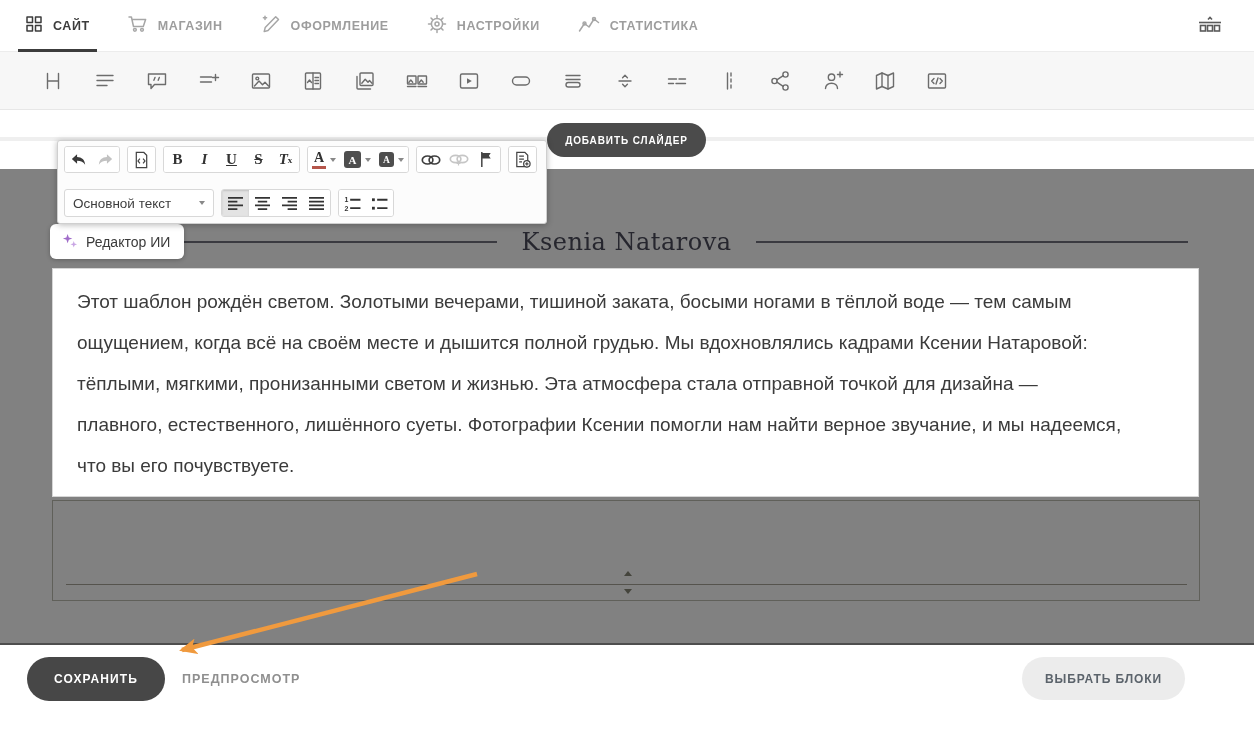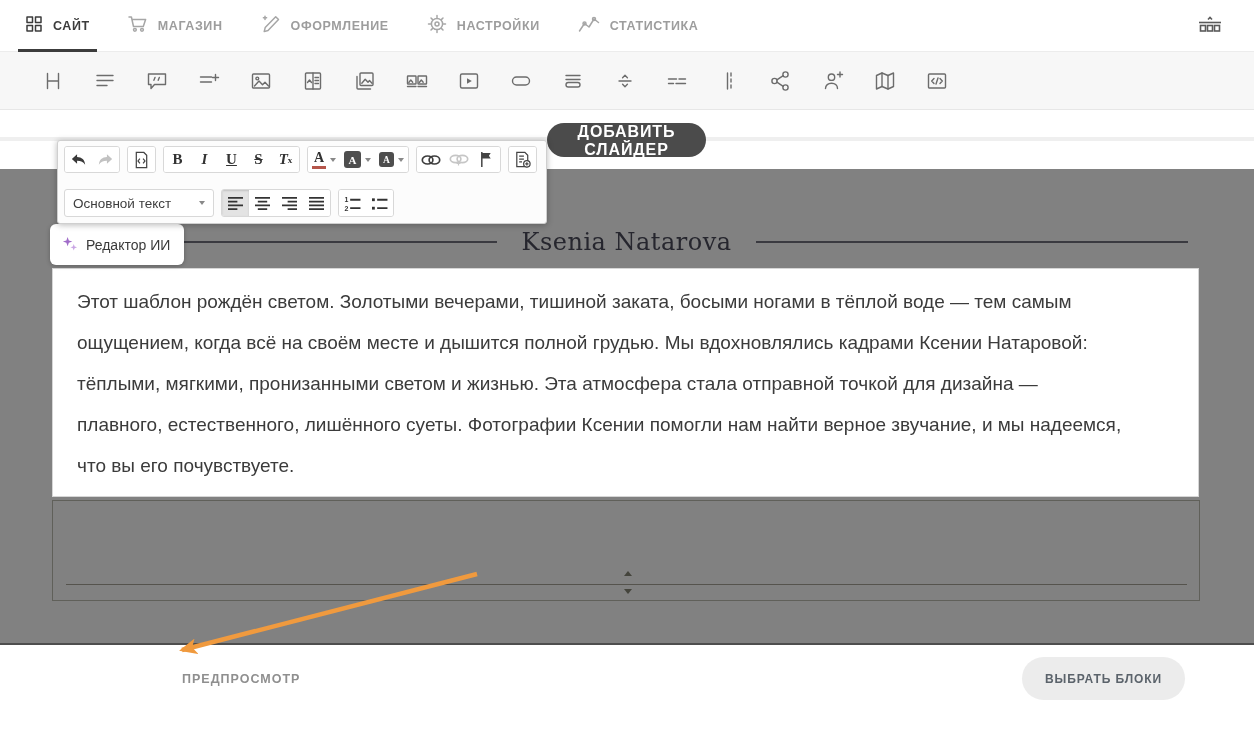--- a/index.html
+++ b/index.html
@@ -22,21 +22,21 @@
   
   .block-toolbar{position:absolute;top:52px;left:0;right:0;height:58px;background:#f7f7f7;border-bottom:1px solid #e7e7e7;display:flex;align-items:center;padding-left:41px;gap:28px;z-index:9}
   .blk{width:24px;height:24px;background:none;border:none;color:#6c6c6c;cursor:pointer;flex:0 0 auto;padding:0}
   .blk svg{width:24px;height:24px;display:block;stroke:currentColor;fill:none;stroke-width:1.4;stroke-linecap:round;stroke-linejoin:round}
 
   
   .canvas{position:absolute;top:110px;left:0;right:0;height:535px;background:#fff}
   .page-strip{position:absolute;top:27px;left:0;right:0;height:4px;background:#efefef}
   .dim{position:absolute;top:59px;left:0;right:0;bottom:0;background:#818181;border-bottom:2px solid #4e4e4e}
 
-  .add-slider{position:absolute;left:547px;top:13px;width:159px;height:34px;border-radius:17px;background:#4b4b4b;border:none;color:#fff;font-weight:bold;font-size:16px;letter-spacing:.9px;cursor:pointer;z-index:5;font-family:"Liberation Sans",sans-serif}
+  .add-slider{position:absolute;left:547px;top:13px;width:159px;height:34px;border-radius:17px;background:#4b4b4b;border:none;color:#fff;font-weight:bold;font-size:10px;letter-spacing:.9px;cursor:pointer;z-index:5;font-family:"Liberation Sans",sans-serif}
 
   
   .ck{position:absolute;left:57px;top:30px;width:490px;background:#fcfcfc;border:1px solid #cfcfcf;border-radius:3px;box-shadow:0 1px 6px rgba(0,0,0,.28);padding:5px 6px 6px;z-index:6}
   .ck-row{display:flex;align-items:center;gap:7px}
   .ck-row+.ck-row{margin-top:16px}
   .grp{display:flex;align-items:stretch;border:1px solid #d8d8d8;border-radius:3px;background:#fff;height:27px;overflow:hidden}
   .ck-row2 .grp{height:28px}
   .cbtn{display:flex;align-items:center;justify-content:center;min-width:27px;padding:0 4px;background:#fff;border:none;cursor:pointer;color:#333;font-family:"Liberation Serif",serif;font-weight:bold;font-size:15px}
   .cbtn.active{background:#e3e3e3;box-shadow:inset 0 1px 2px rgba(0,0,0,.15)}
   .cbtn svg{display:block}
@@ -48,21 +48,21 @@
   .color-a{display:flex;flex-direction:column;align-items:center;line-height:1;font-family:"Liberation Serif",serif;font-weight:bold;font-size:14px;color:#333}
   .color-a .bar{width:14px;height:3px;background:#b5554a;margin-top:1px}
   .abox{width:17px;height:17px;border-radius:3px;background:#4e4e4e;color:#fff;font-size:11px;display:flex;align-items:center;justify-content:center;font-weight:bold;font-family:"Liberation Serif",serif}
   .abox.small{width:15px;height:15px;font-size:9.5px}
   .caret{width:0;height:0;border-left:3.5px solid transparent;border-right:3.5px solid transparent;border-top:4px solid #888;margin-left:4px}
   .sel{display:flex;align-items:center;justify-content:space-between;border:1px solid #d8d8d8;border-radius:3px;background:#fff;height:28px;padding:0 8px;font-size:13.5px;color:#3e3e3e;cursor:pointer;font-family:"Liberation Sans",sans-serif}
   .sel.fmt{width:150px}
   .sel.size{width:134px}
 
   
-  .ai-editor{position:absolute;left:50px;top:114px;height:41px;padding:0 14px 0 11px;border-radius:6px;background:#fff;border:none;box-shadow:0 1px 4px rgba(0,0,0,.25);display:flex;align-items:center;gap:8px;cursor:pointer;z-index:4;font-size:14px;color:#3a3a3a;font-family:"Liberation Sans",sans-serif}
+  .ai-editor{position:absolute;left:50px;top:114px;height:35px;padding:0 14px 0 11px;border-radius:6px;background:#fff;border:none;box-shadow:0 1px 4px rgba(0,0,0,.25);display:flex;align-items:center;gap:8px;cursor:pointer;z-index:4;font-size:14px;color:#3a3a3a;font-family:"Liberation Sans",sans-serif}
 
   
   .section-title{position:absolute;left:65px;width:1123px;top:116px;height:32px;display:flex;align-items:center;z-index:2}
   .rule{flex:1;height:2px;background:#3a3a40}
   .section-title h2{font-family:"DejaVu Serif","Liberation Serif",serif;font-weight:normal;font-size:24px;letter-spacing:.5px;color:#26262e;margin:0 24px;white-space:nowrap}
 
   
   .text-block{position:absolute;left:52px;top:158px;width:1147px;height:229px;background:#fff;border:1px solid #d6d6d6;overflow:hidden;z-index:2;cursor:text}
   .text-block p{padding:12px 72px 0 24px;font-size:19px;line-height:41px;color:#3b3b3b}
 
@@ -406,20 +406,21 @@
     </div>
 
     <div class="empty-block">
       <div class="divider-line"></div>
       <span class="handle up"></span>
       <span class="handle down"></span>
     </div>
   </div>
 
   <footer class="footerbar">
+    <button class="save">СОХРАНИТЬ</button>
     <button class="preview">ПРЕДПРОСМОТР</button>
     <button class="select-blocks">ВЫБРАТЬ БЛОКИ</button>
   </footer>
 
   <svg class="arrow-overlay" viewBox="0 0 1254 735">
     <defs>
       <marker id="ah" markerUnits="userSpaceOnUse" markerWidth="20" markerHeight="16" refX="15" refY="8" orient="auto">
         <path d="M0 0L18 8L0 16L4.5 8z" fill="#F09A3E"></path>
       </marker>
     </defs>

